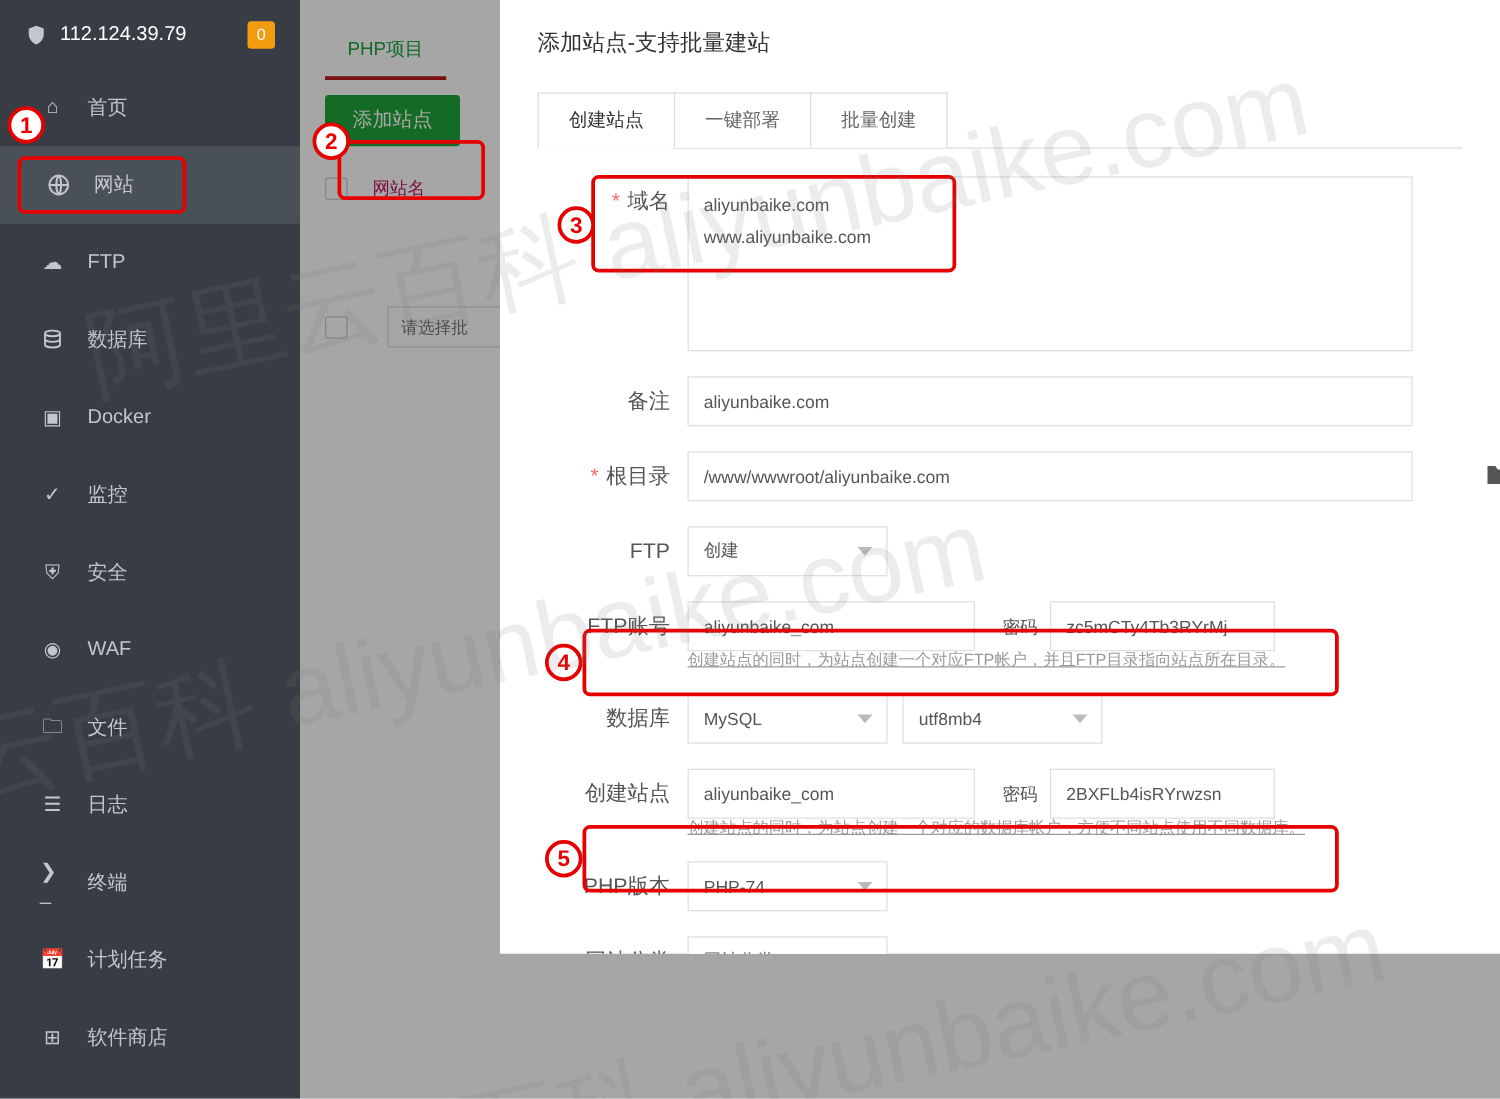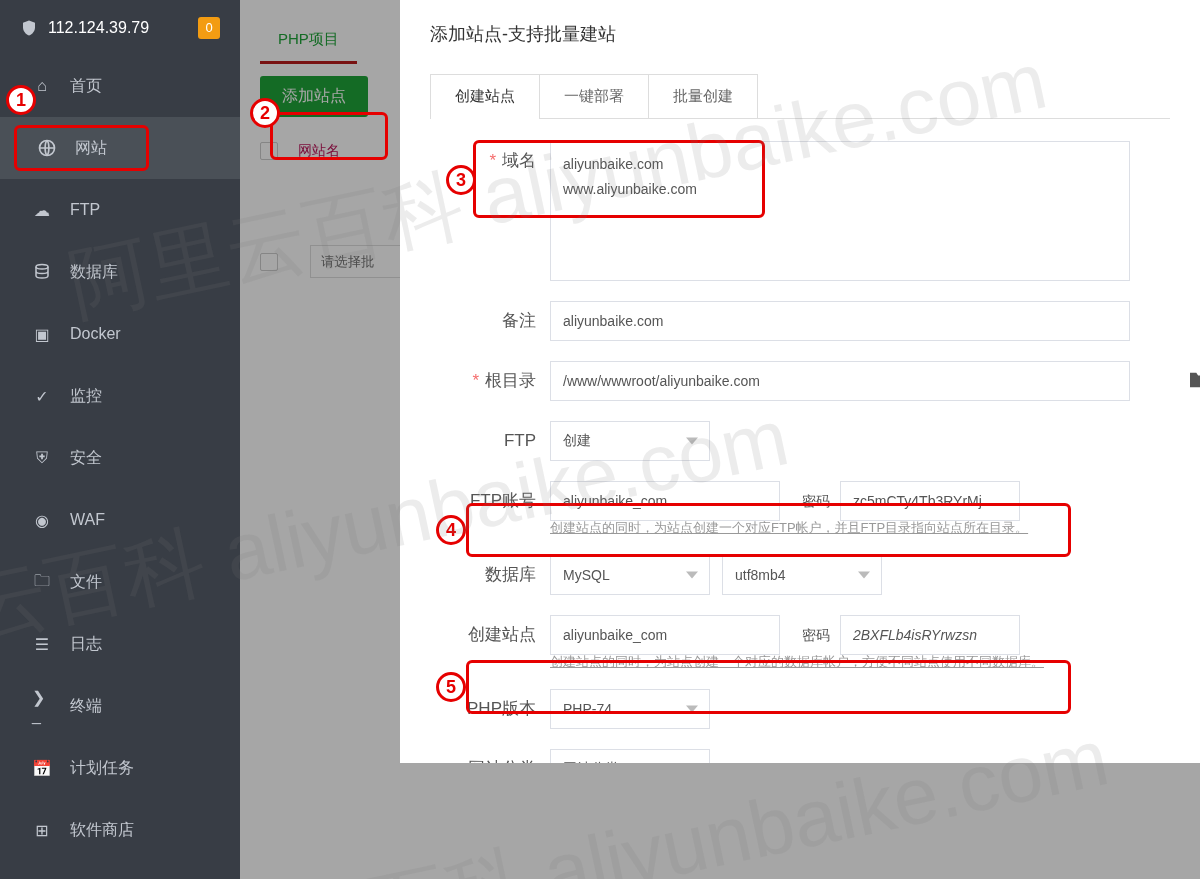--- a/index.html
+++ b/index.html
@@ -178,21 +178,21 @@
   <div class="form-row">
     <div class="form-label">数据库</div>
     <div class="select-wrap"><button class="input">MySQL</button><span class="arrow-down"></span></div>
     <div class="select-wrap" style="margin-left:12px"><button class="input">utf8mb4</button><span class="arrow-down"></span></div>
   </div>
 
   <div class="form-row" style="margin-bottom:10px">
     <div class="form-label">创建站点</div>
     <input class="input" style="width: 230px;" value="aliyunbaike_com">
     <span class="inline-label" style="width:60px">密码</span>
-    <input class="input" style="width: 180px; font-style: italic;" value="2BXFLb4isRYrwzsn">
+    <input class="input" style="width: 180px;" value="2BXFLb4isRYrwzsn">
   </div>
   <div class="hint">创建站点的同时，为站点创建一个对应的数据库帐户，方便不同站点使用不同数据库。</div>
 
   <div class="form-row">
     <div class="form-label">PHP版本</div>
     <div class="select-wrap"><button class="input">PHP-74</button><span class="arrow-down"></span></div>
   </div>
 
   <div class="form-row">
     <div class="form-label">网站分类</div>

